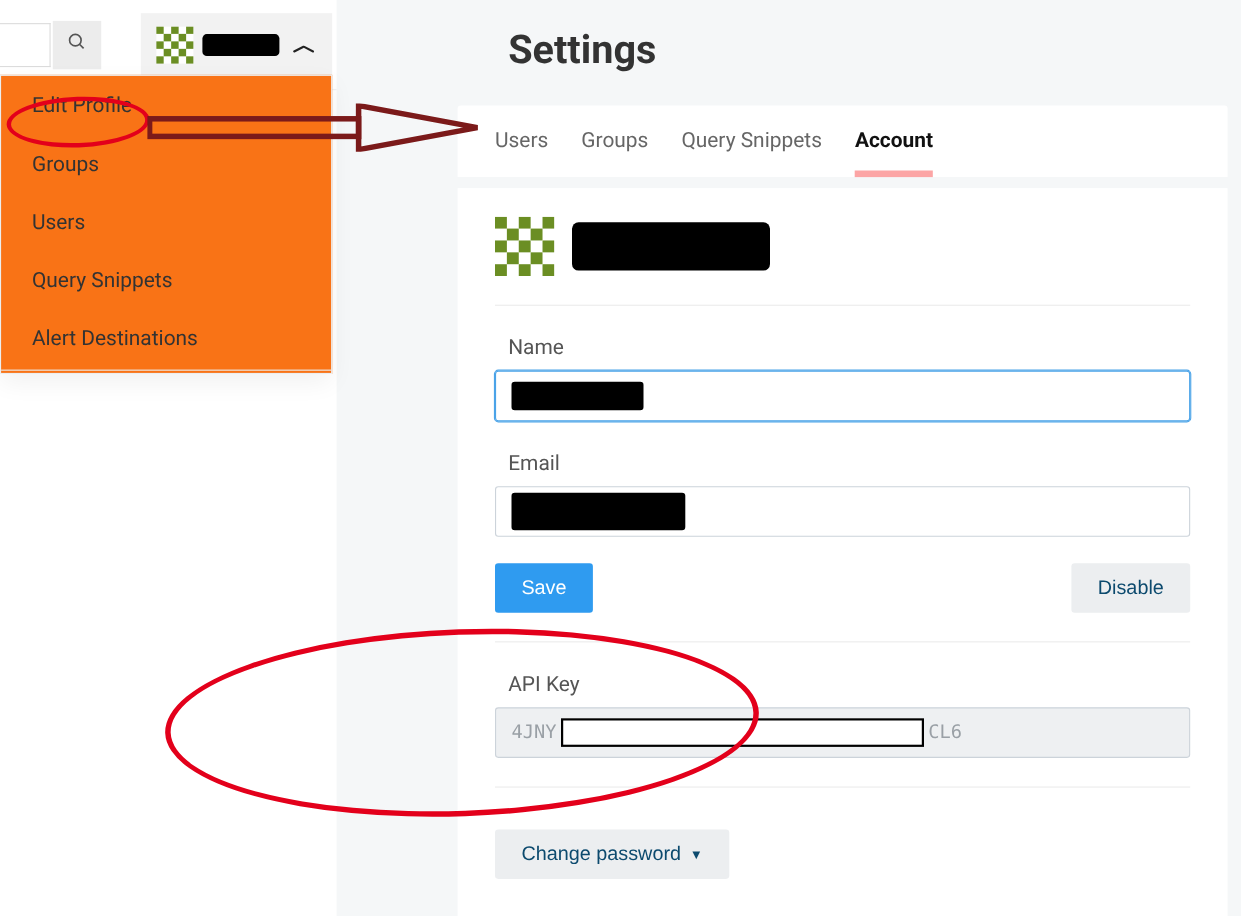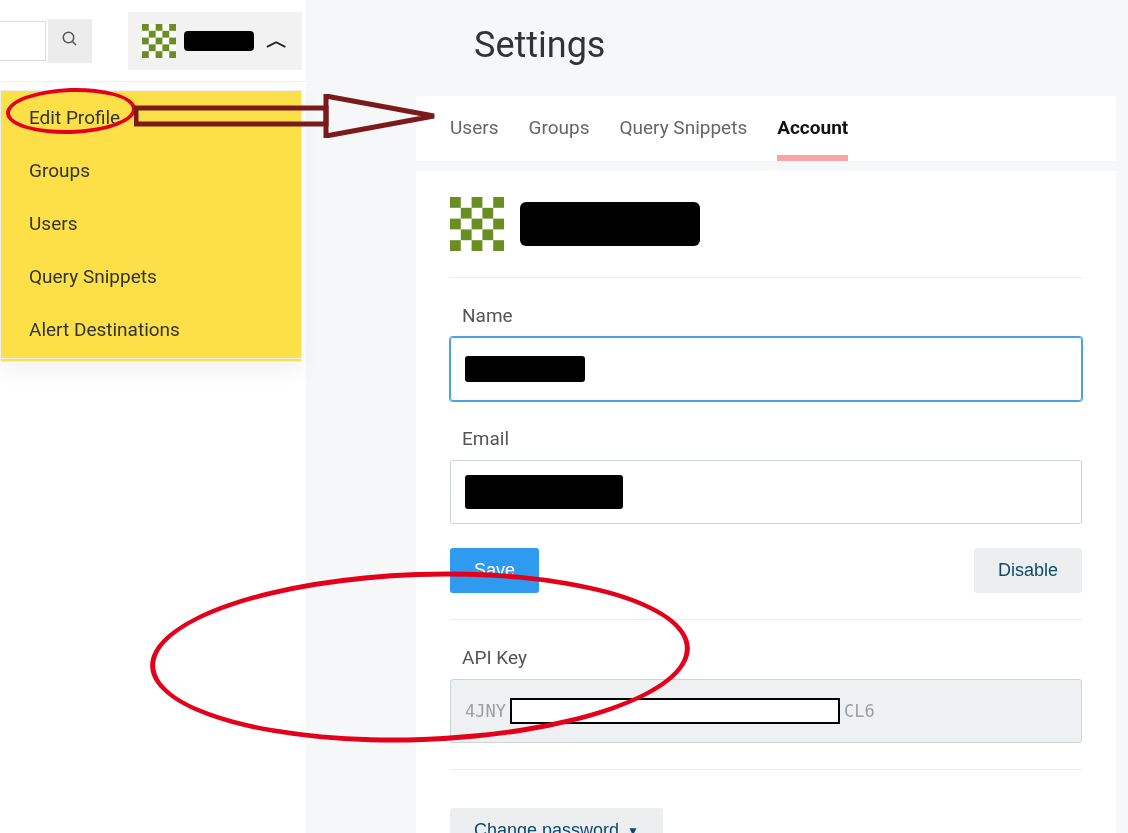--- a/index.html
+++ b/index.html
@@ -65,23 +65,23 @@
     .chevron-up {
       font-size: 22px;
       font-weight: bold;
       color:#222;
       margin-left: 4px;
     }
 
     
     .dropdown {
       position: absolute;
-      left: 0px; top: 90px;
+      left: 0px; top: 68px;
       width: 302px;
-      background: #fde047;
+      background: #f97316;
       border: 1px solid #eceef0;
       box-shadow: 0 8px 22px rgba(0,0,0,0.06);
     }
     .dropdown-item {
       padding: 15px 28px;
       font-size: 19px;
       color: #333;
       cursor: pointer;
     }
     .dropdown-sep {
@@ -93,22 +93,22 @@
     .main {
       position: absolute;
       left: 416px; top: 0;
       right: 12px;
       bottom: 0;
       background: #f5f7f8;
     }
     .page-title {
       font-size: 36px;
       color: #333;
-      margin: 24px 0 30px 58px;
-      font-weight: 400;
+      margin: 24px 0 30px 46px;
+      font-weight: 700;
     }
     .tab-row {
       background: #fff;
       display: flex;
       gap: 30px;
       padding: 20px 34px 0 34px;
       border-top-left-radius: 3px;
       border-top-right-radius: 3px;
       font-size: 19px;
       color:#666;
@@ -131,21 +131,21 @@
       border-bottom:1px solid #ececec;
     }
     .identicon-lg { width:54px; height:54px; }
     .profile-redact {
       width: 180px; height:44px; background:#000; border-radius:6px;
     }
 
     .field-block { margin-top: 26px; }
     .field-label { font-size:19px; color:#555; margin-bottom:10px;margin-left:12px; }
     .field-input {
-      width:100%; height:64px;
+      width:100%; height:46px;
       border:1px solid #ccd3da; border-radius:3px;
       padding: 8px 14px; font-size:17px;
       display:flex; align-items:center;
     }
     .field-input.focused {
       border-color:#4aa3e8;
       box-shadow: 0 0 0 1px #4aa3e8;
     }
     .field-input.readonly {
       background:#eef0f2; color:#9aa0a6;

